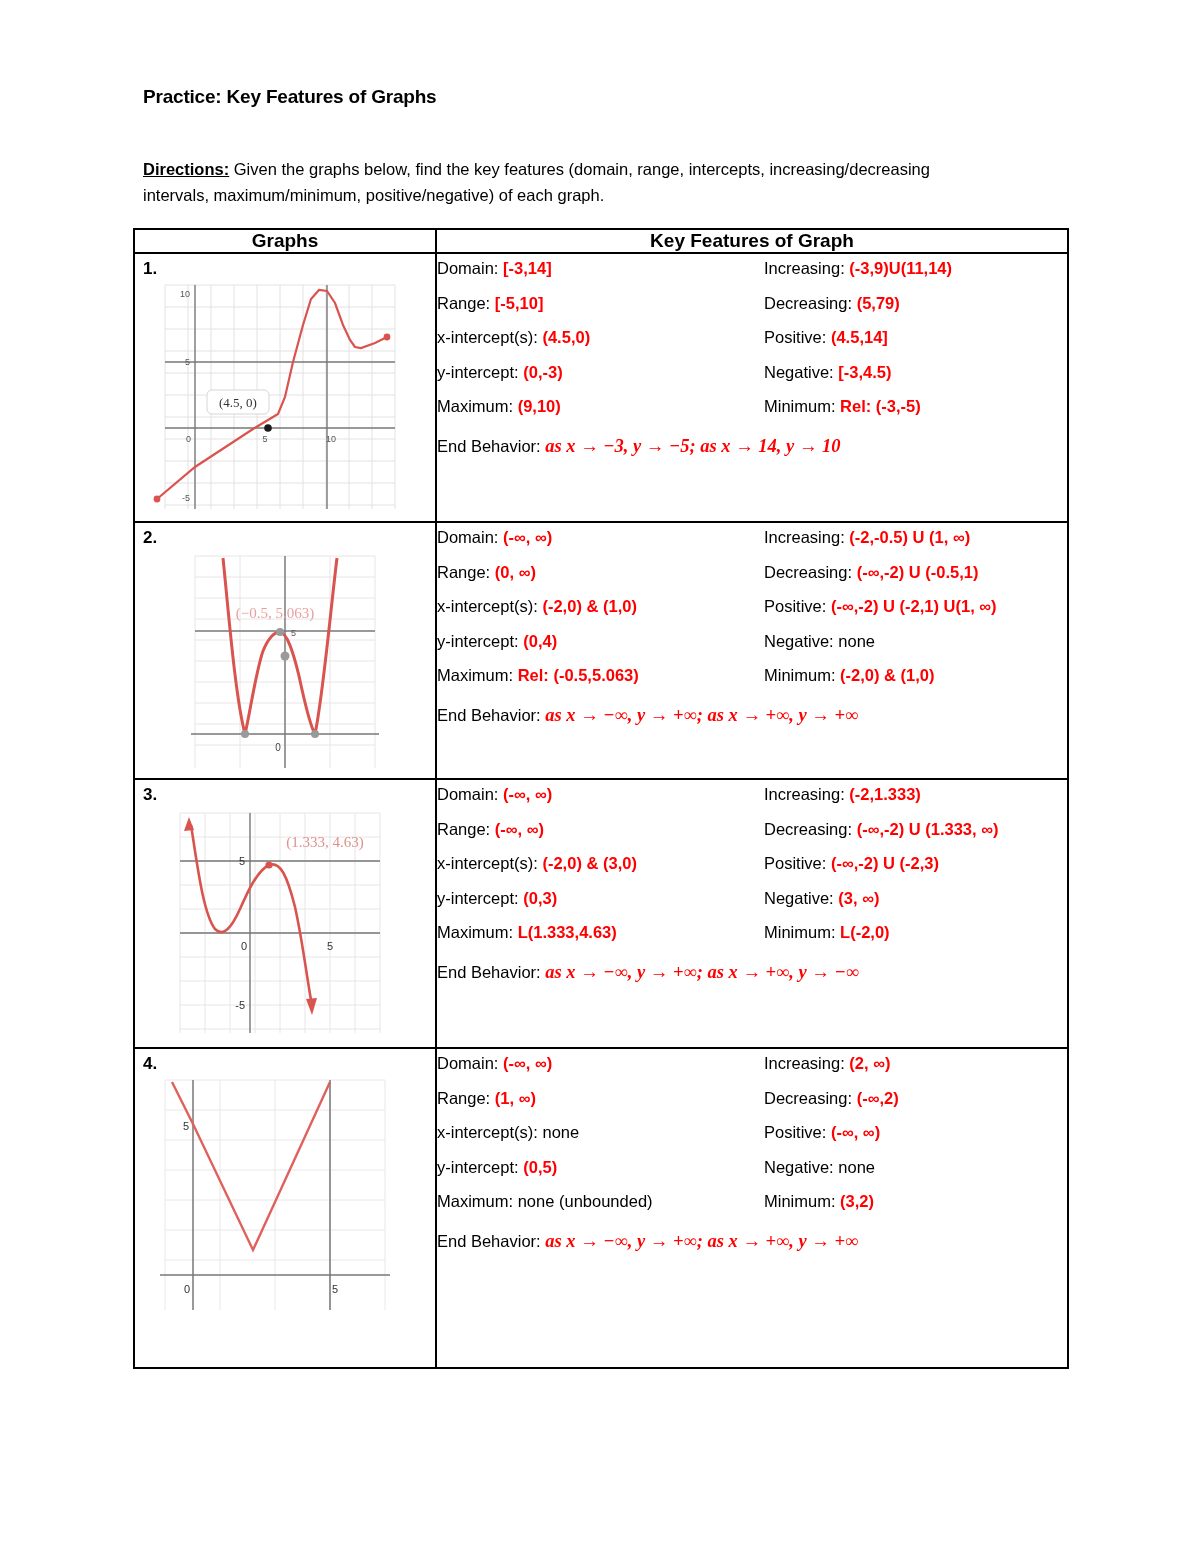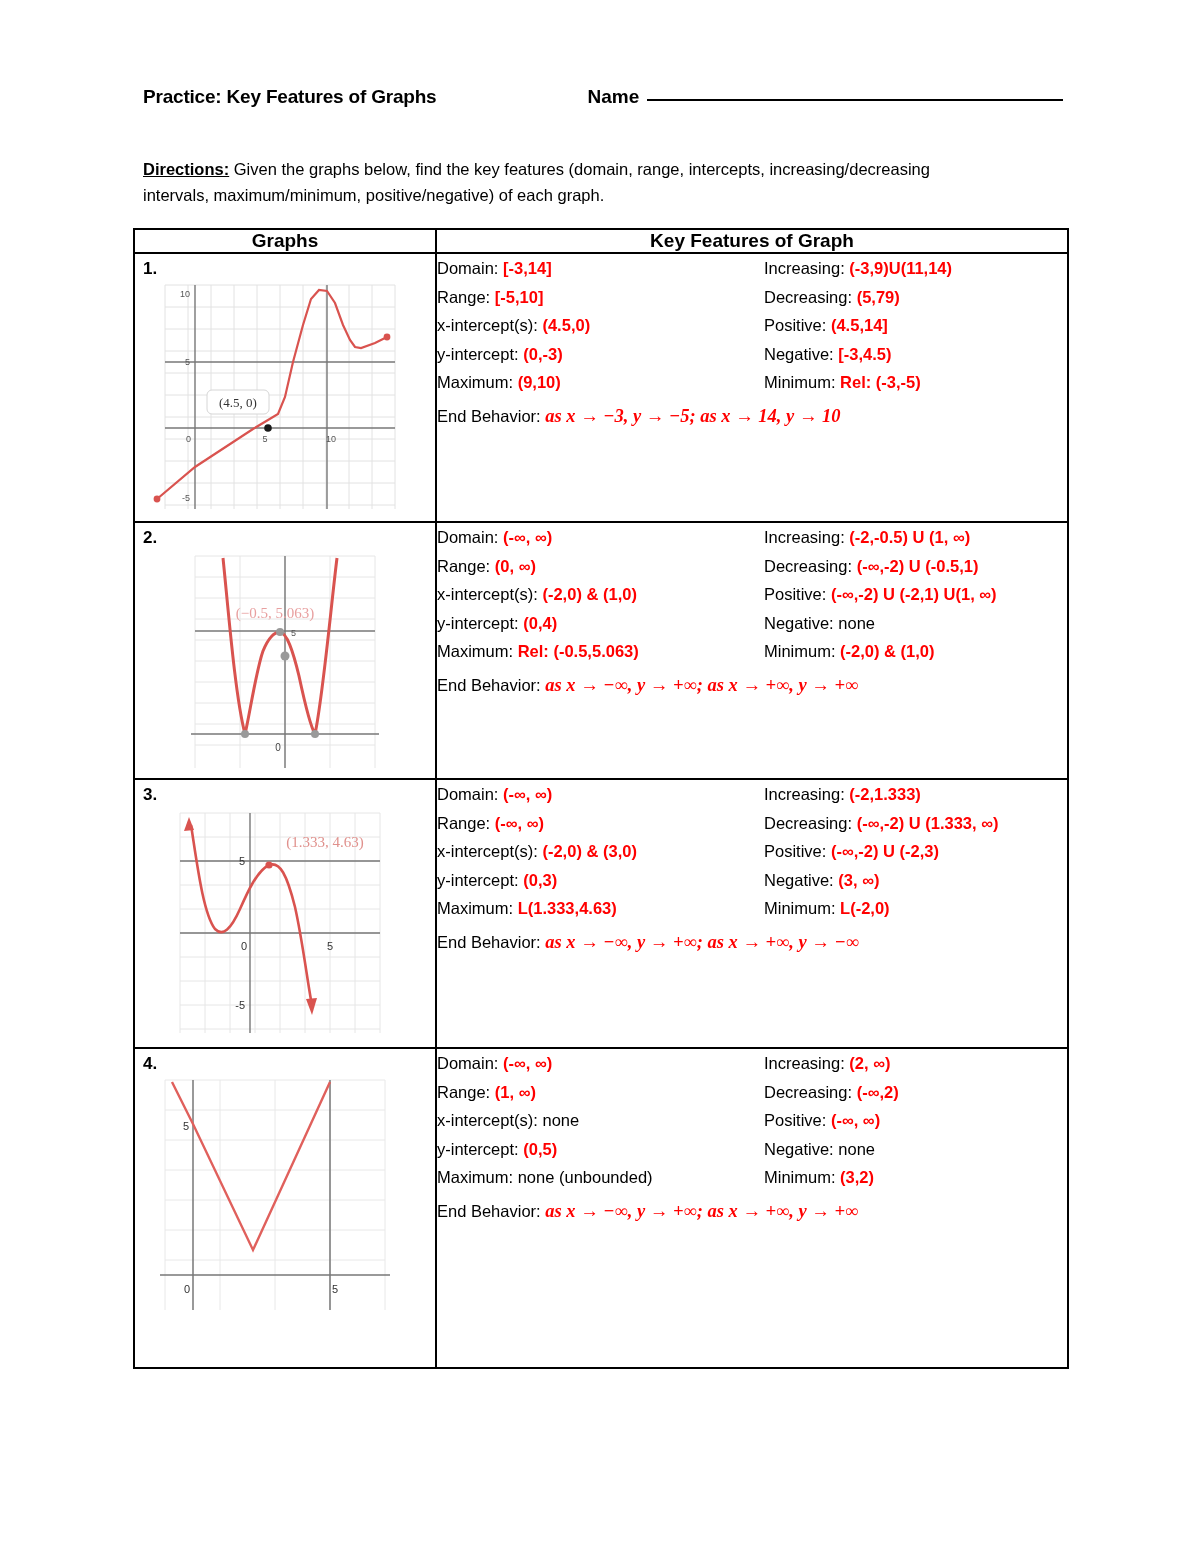--- a/index.html
+++ b/index.html
@@ -101,21 +101,21 @@
     font-weight: bold;
     padding: 6px 0 0 8px;
     line-height: 1;
   }
   .feat-cell { padding: 10px 12px 14px 12px; }
 
   
   .feat-grid {
     display: grid;
     grid-template-columns: 325px 1fr;
-    row-gap: 0px;
+    row-gap: 6px;
   }
   .feat-item {
     font-size: 16.5px;
     line-height: 1;
     padding: 6px 0 6px 0;
     white-space: nowrap;
   }
   .feat-item.right { padding-left: 2px; }
   .lbl { color: #000; font-weight: normal; }
   .ans { color: #ff0000; font-weight: bold; }
@@ -141,24 +141,20 @@
   
   .tall { height: 318px; }
 </style>
 </head>
 <body>
 
 <div class="page">
 
   <div class="header">
     <div class="doc-title">Practice: Key Features of Graphs</div>
-    <div class="name-block">
-      <span class="name-label">Name</span>
-      <span class="name-rule"></span>
-    </div>
   </div>
 
   <div class="directions">
     <span class="dir-lead">Directions:</span><span> Given the graphs below, find the key features (domain, range, intercepts, increasing/decreasing intervals, maximum/minimum, positive/negative) of each graph.</span>
   </div>
 
   <table class="tbl">
     <colgroup>
         <col class="col-graph">
         <col class="col-feat">

